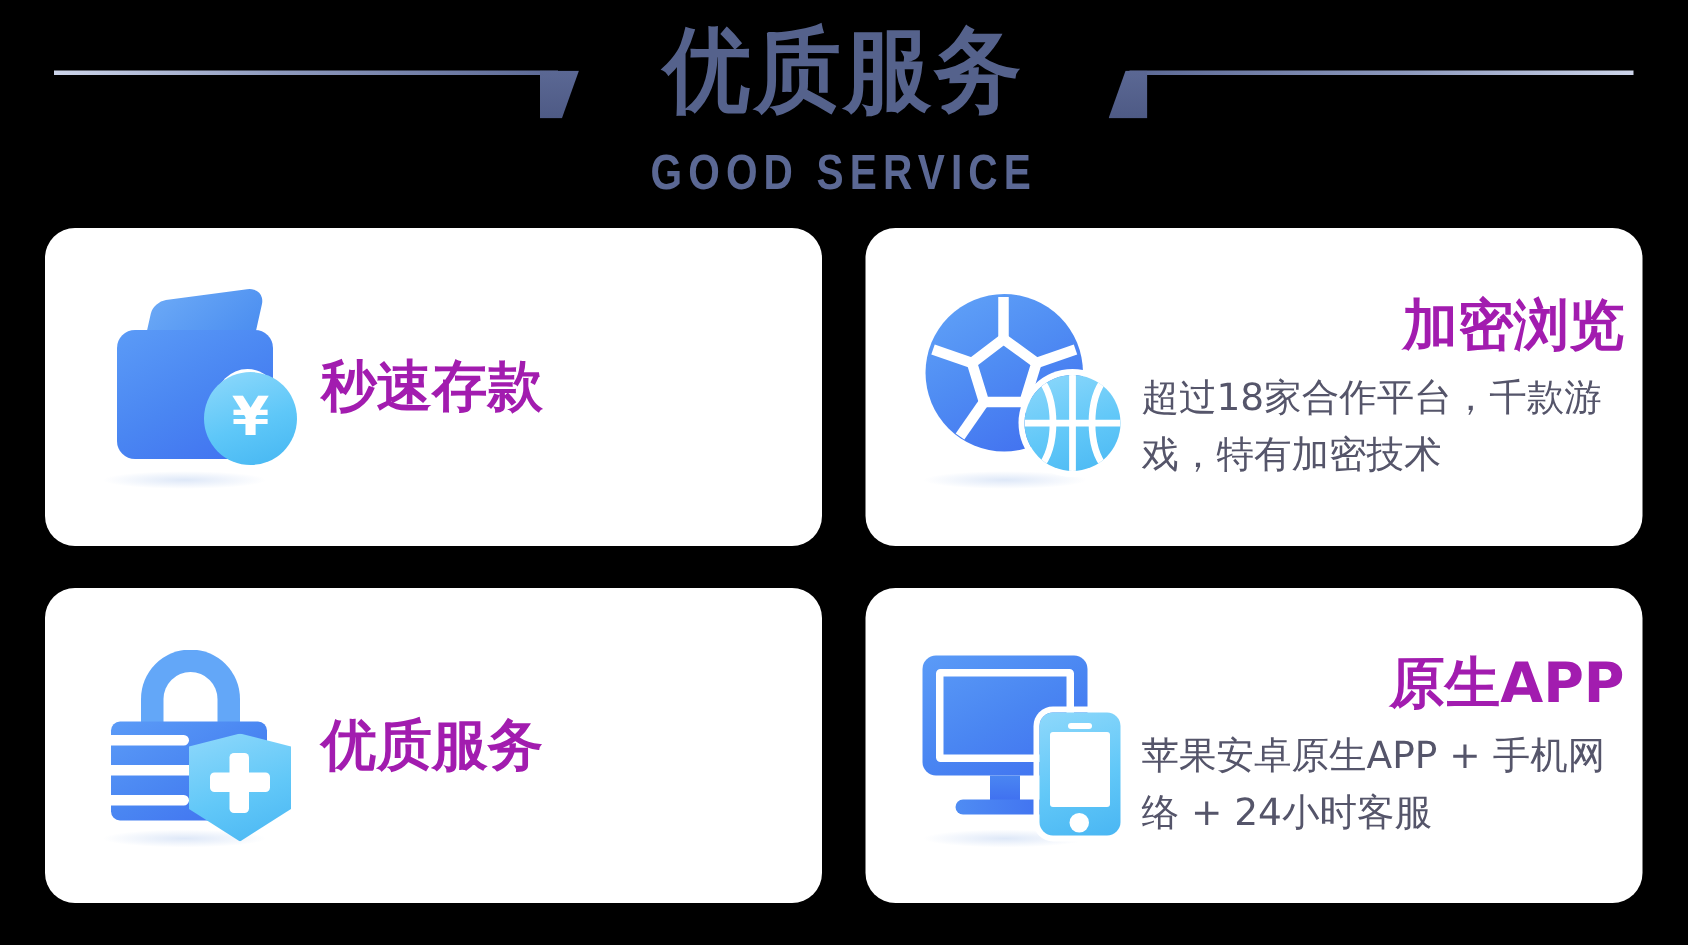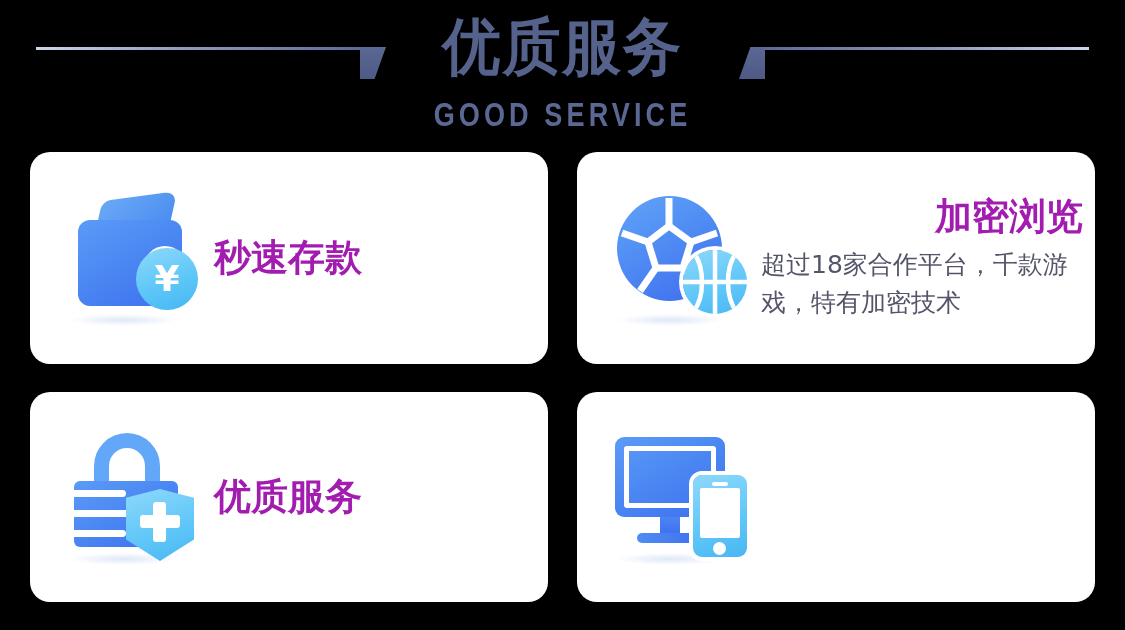--- a/index.html
+++ b/index.html
@@ -429,15 +429,19 @@
         </div>
         <div class="monitor-neck"></div>
         <div class="monitor-base"></div>
         <div class="phone">
           <div class="phone-speaker"></div>
           <div class="phone-screen"></div>
           <div class="phone-home"></div>
         </div>
       </div>
     </div>
+    <div class="card-text">
+      <div class="card-title">原生APP</div>
+      <div class="card-desc wide">苹果安卓原生APP + 手机网络 + 24小时客服</div>
+    </div>
   </div>
 
 </div>
 
 </body></html>

